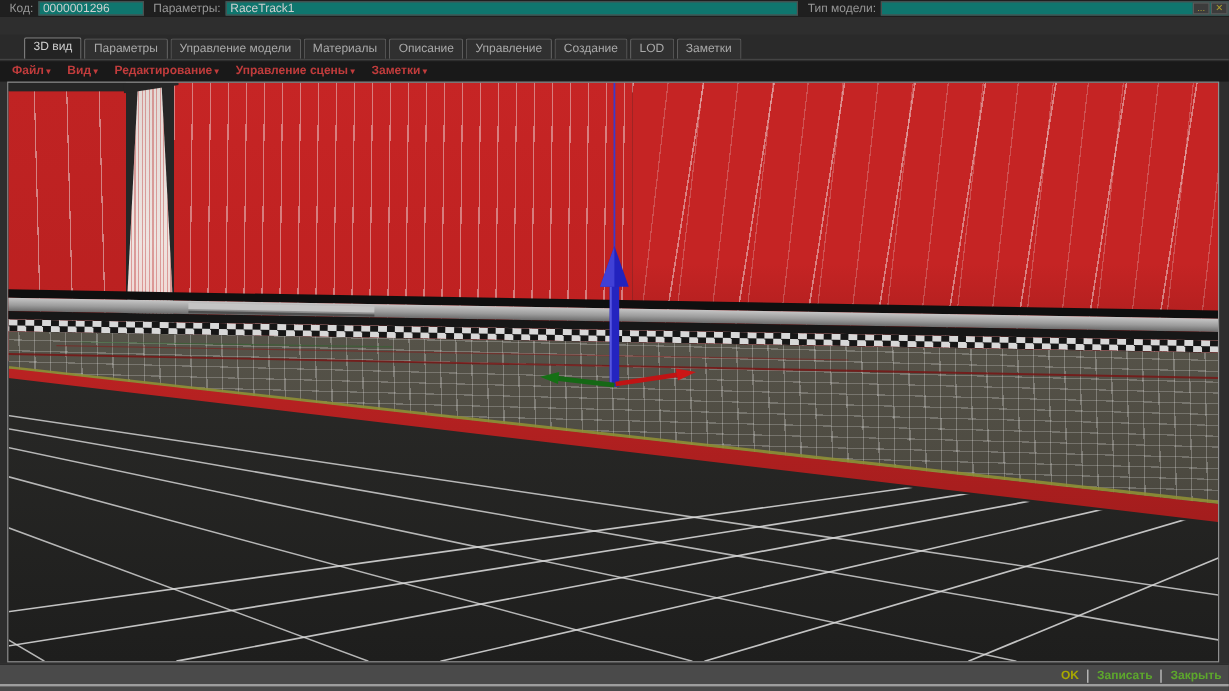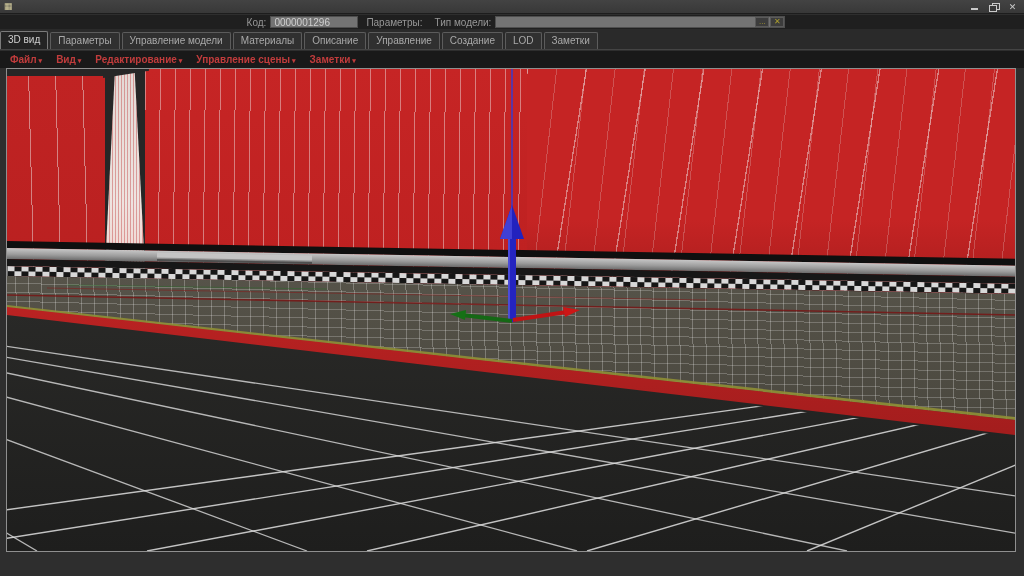--- a/index.html
+++ b/index.html
@@ -15,39 +15,39 @@
   .title-text { font-size:10.5px; font-weight:bold; color:#e6e6e6; letter-spacing:.2px;
     white-space:nowrap; }
   .win-controls { margin-left:auto; display:flex; align-items:center; gap:8px; padding-right:2px; }
   .wc { width:11px; height:10px; color:#c9c9c9; font-size:9px; line-height:10px;
     text-align:center; cursor:default; position:relative; }
   .wc-min::after{ content:""; position:absolute; left:2px; bottom:2px; width:7px; height:2px; background:#c9c9c9; }
   .wc-restore::after{ content:""; position:absolute; left:1px; top:3px; width:6px; height:5px; border:1px solid #c9c9c9; background:#383838; }
   .wc-restore::before{ content:""; position:absolute; left:4px; top:1px; width:6px; height:5px; border:1px solid #c9c9c9; }
 
   
-  .formrow { position:absolute; left:0; top:15px; width:1024px; height:14px;
-    background:#1f1f1f; display:flex; align-items:center; font-size:10px;justify-content:center; }
+  .formrow { position:absolute; left:0; top:0; width:1024px; height:14px;
+    background:#1f1f1f; display:flex; align-items:center; font-size:10px; }
   .flabel { color:#979797; margin:0 4px 0 8px; white-space:nowrap; }
-  .finput { height:12px; background:#737373; border:1px solid #4e4e4e; color:#cfcfcf;
+  .finput { height:12px; background:#0f766e; border:1px solid #4e4e4e; color:#cfcfcf;
     font-size:10px; font-family:"Liberation Sans",sans-serif; padding:0 3px; }
   .inp-code { width:88px; }
   .inp-desc { width:478px; }
   .type-wrap { position:relative; width:290px; height:12px; }
   .inp-type { width:290px; padding-right:30px; }
   .mini-btn { position:absolute; top:1px; width:14px; height:10px; background:#3c3c3c;
     border:1px solid #5a5a5a; color:#ad9f2e; font-size:8px; line-height:8px;
     text-align:center; cursor:default; }
   .btn-dots { right:16px; }
   .btn-clear { right:1px; }
 
   
   .tabstrip { position:absolute; left:0; top:29px; width:1024px; height:21px;
     background:#2a2a2a; border-bottom:1px solid #444; display:flex; align-items:flex-end;
-    padding-left:0; }
+    padding-left:20px; }
   .tab { font-size:10px; color:#a9a9a9; background:#303030; border:1px solid #5c5c5c;
     border-bottom:none; border-radius:2px 2px 0 0; padding:2px 7px 3px 7px; margin-right:2px;
     white-space:nowrap; cursor:default; }
   .tab.active { background:#232323; color:#cfcfcf; border-color:#7a7a7a; padding-bottom:4px; }
 
   
   .vmenu { position:absolute; left:0; top:51px; width:1024px; height:17px;
     background:#191919; display:flex; align-items:center; padding-left:10px; gap:14px; }
   .vmenu-item { font-size:10px; font-weight:bold; color:#c13c3c; white-space:nowrap; cursor:default; }
   .vmenu-item .caret { font-size:7px; color:#c13c3c; margin-left:2px; }
@@ -131,20 +131,21 @@
       <span class="wc wc-min"></span>
       <span class="wc wc-restore"></span>
       <span class="wc">✕</span>
     </div>
   </div>
 
   <div class="formrow">
     <span class="flabel">Код:</span>
     <input class="finput inp-code" value="0000001296" style="">
     <span class="flabel">Параметры:</span>
+    <input class="finput inp-desc" value="RaceTrack1" style="">
     <span class="flabel">Тип модели:</span>
     <span class="type-wrap">
       <input class="finput inp-type" value="" style="">
       <span class="mini-btn btn-dots">...</span>
       <span class="mini-btn btn-clear">✕</span>
     </span>
   </div>
 
   <div class="tabstrip">
     <span class="tab active">3D вид</span>
@@ -232,14 +233,23 @@
         <line x1="505" y1="252" x2="455" y2="246" stroke="#156815" stroke-width="4"></line>
         <polygon points="443,245 459,241 458,251" fill="#157015"></polygon>
 
         <line x1="506" y1="251" x2="560" y2="243" stroke="#c01414" stroke-width="4"></line>
         <polygon points="573,241 556,238 558,248" fill="#cc1616"></polygon>
       </svg>
 
     </div>
   </div>
 
+  <div class="bottombar">
+    <div class="footer-actions">
+      <button class="fbtn fbtn-ok">OK</button>
+      <span class="fsep"></span>
+      <button class="fbtn fbtn-green">Записать</button>
+      <span class="fsep"></span>
+      <button class="fbtn fbtn-green">Закрыть</button>
+    </div>
+  </div>
 
 </div>
 
 </body></html>

